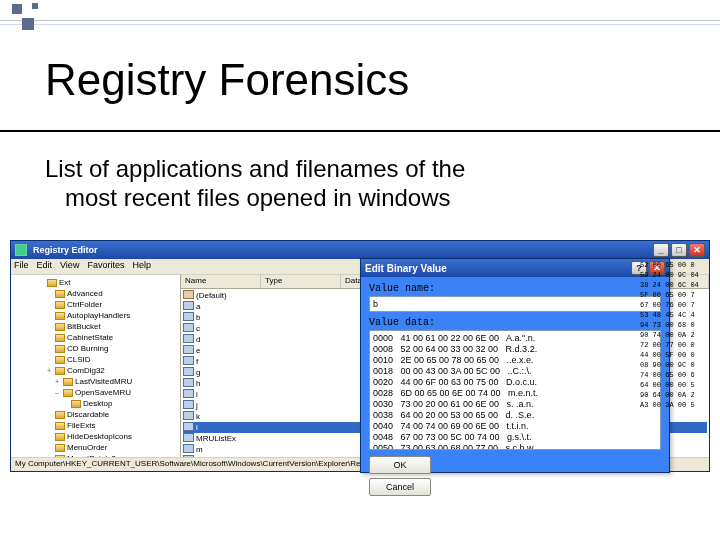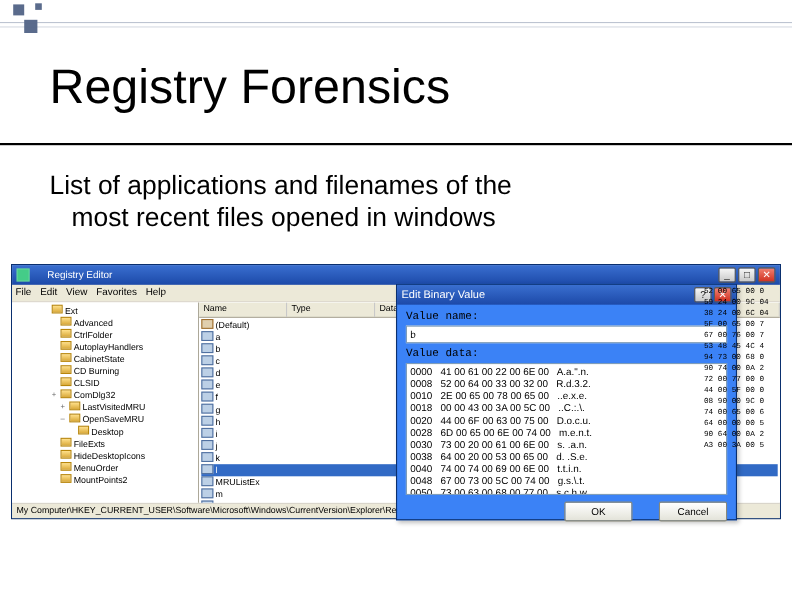--- a/index.html
+++ b/index.html
@@ -53,41 +53,42 @@
     font-family: Tahoma, sans-serif;
     font-size: 9px;
   }
   .titlebar {
     background: linear-gradient(#3a6fd0,#1c49a8);
     height: 18px;
     color:#fff;
     padding: 2px 4px;
     display:flex;
     align-items:center;
-    gap:16px;
+    gap:6px;
+    font-weight:bold;
   }
   .titlebar .icon { width:12px;height:12px;background:#4c8; border:1px solid #fff3;}
   .titlebar .spacer{flex:1;}
   .winctl { display:flex; gap:2px; }
   .winbtn { width:16px;height:14px;background:linear-gradient(#f7f7f7,#c8c8c8);border:1px solid #5a5a5a;border-radius:2px;display:flex;align-items:center;justify-content:center;font-size:9px;color:#222;}
   .winbtn.close{background:linear-gradient(#f08070,#d03020);color:#fff;}
   .menubar { background:#ece9d8; height:16px; padding:1px 3px; font-size:9px; color:#000; display:flex; gap:8px; border-bottom:1px solid #d4d0c8;}
   .menubar span{cursor:default;}
   .regbody { display:flex; height: calc(100% - 18px - 16px - 14px); background:#fff;}
   .tree {
     width: 170px;
     border-right:1px solid #aca899;
     overflow:hidden;
     padding:2px 2px;
     font-size:8px;
     line-height:11px;
     color:#000;
     background:#fff;
   }
-  .tree .node { display:flex; gap:2px; }
+  .tree .node { display:flex; align-items:center; gap:2px; }
   .tree .folder { width:10px;height:8px;background:linear-gradient(#ffe08a,#d9a93a);border:1px solid #b8860b; display:inline-block;}
   .tree .twist { width:8px; color:#666; font-size:7px; display:inline-block; text-align:center;}
   .list {
     flex:1;
     background:#fff;
     overflow:hidden;
     position:relative;
   }
   .list-header {
     background:#ece9d8;
@@ -128,21 +129,21 @@
     height:120px;
     background:#fff;
     border:1px solid #7f9db9;
     font-family:Liberation Sans, sans-serif;
     font-size:9px;
     line-height:11px;
     padding:2px 3px;
     overflow:hidden;
     white-space:pre;
   }
-  .dlg-btns{display:flex;justify-content:flex-end;gap:24px;margin-top:6px;}
+  .dlg-btns{display:flex;justify-content:flex-end;gap:4px;margin-top:6px;flex-direction:column;}
   .dlg-btn{width:62px;height:18px;background:linear-gradient(#fff,#e3e3d9);border:1px solid #8a8a7a;border-radius:2px;font-size:9px;display:flex;align-items:center;justify-content:center;}
 
   
   .rightlist{
     position:absolute;
     top:260px;
     left:640px;
     width:70px;
     height:200px;
     font-family:"Courier New",monospace;
@@ -206,20 +207,25 @@
           <span>CtrlFolder</span>
         </div>
         <div class="node" style="padding-left: 32px;">
           <span class="twist"></span>
           <span class="folder"></span>
           <span>AutoplayHandlers</span>
         </div>
         <div class="node" style="padding-left: 32px;">
           <span class="twist"></span>
           <span class="folder"></span>
+          <span>BitBucket</span>
+        </div>
+        <div class="node" style="padding-left: 32px;">
+          <span class="twist"></span>
+          <span class="folder"></span>
           <span>CabinetState</span>
         </div>
         <div class="node" style="padding-left: 32px;">
           <span class="twist"></span>
           <span class="folder"></span>
           <span>CD Burning</span>
         </div>
         <div class="node" style="padding-left: 32px;">
           <span class="twist"></span>
           <span class="folder"></span>
@@ -237,20 +243,25 @@
         </div>
         <div class="node" style="padding-left: 40px;">
           <span class="twist">–</span>
           <span class="folder"></span>
           <span>OpenSaveMRU</span>
         </div>
         <div class="node" style="padding-left: 48px;">
           <span class="twist"></span>
           <span class="folder"></span>
           <span>Desktop</span>
+        </div>
+        <div class="node" style="padding-left: 32px;">
+          <span class="twist"></span>
+          <span class="folder"></span>
+          <span>Discardable</span>
         </div>
         <div class="node" style="padding-left: 32px;">
           <span class="twist"></span>
           <span class="folder"></span>
           <span>FileExts</span>
         </div>
         <div class="node" style="padding-left: 32px;">
           <span class="twist"></span>
           <span class="folder"></span>
           <span>HideDesktopIcons</span>

